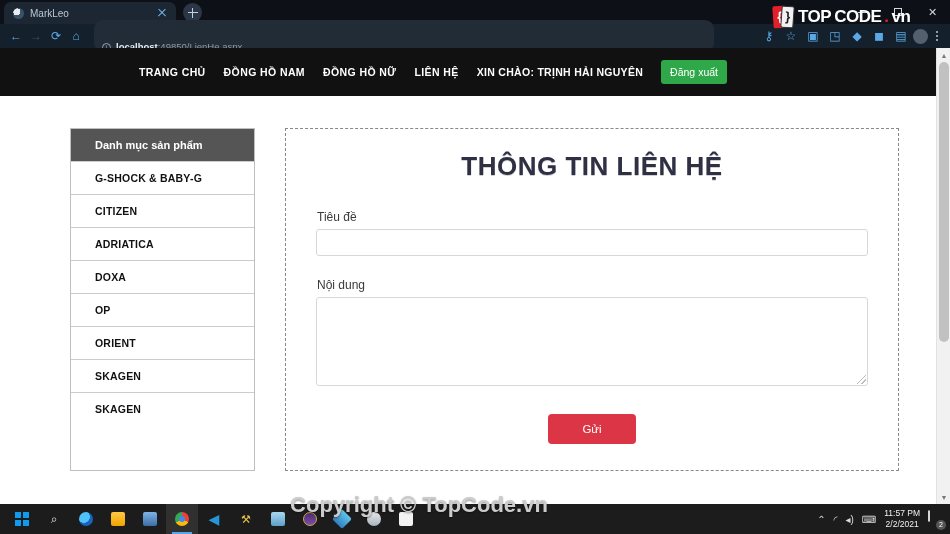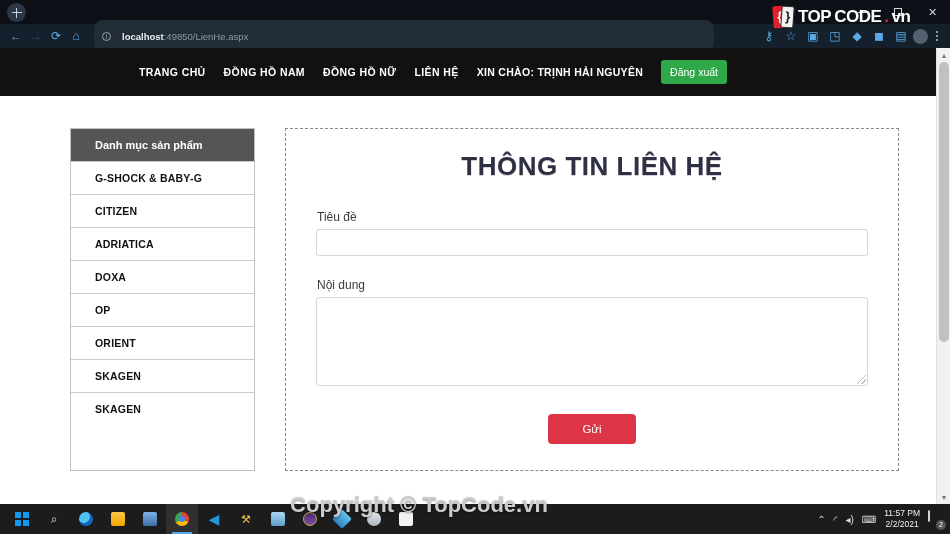--- a/index.html
+++ b/index.html
@@ -58,21 +58,21 @@
     background: #14202b;
     display: flex; align-items: center; padding: 0 6px;
     background-image: radial-gradient(circle at 12% 60%, rgba(120,160,200,.12) 0 1px, transparent 1px),
                       radial-gradient(circle at 40% 30%, rgba(120,160,200,.10) 0 1px, transparent 1px),
                       radial-gradient(circle at 66% 80%, rgba(120,160,200,.10) 0 1px, transparent 1px);
   }
   .nav-ico { width: 20px; height: 20px; display: flex; align-items: center; justify-content: center; color: #5aa9e6; font-size: 12px; flex: 0 0 auto; }
   .nav-ico.dim { color: #33546f; }
   .omnibox {
     flex: 1 1 auto; height: 32px; margin: 0 6px 0 8px; border-radius: 9px;
-    background: #222c36; display: flex; align-items: center; padding: 0 8px; gap: 11px;
+    background: #222c36; display: flex; align-items: flex-end; padding: 0 8px; gap: 5px;
     max-width: 620px;
   }
   .info-ico {
     width: 9px; height: 9px; border-radius: 50%; border: 1px solid #93a3b3;
     color: #93a3b3; font-size: 7px; line-height: 8px; text-align: center; flex: 0 0 auto;
   }
   .url { font-size: 9.5px; color: #8c9aa8; white-space: nowrap; }
   .url b { color: #e6edf3; font-weight: bold; }
   .tb-right { margin-left: auto; display: flex; align-items: center; gap: 2px; }
   .avatar-ico { width: 15px; height: 15px; border-radius: 50%; background: #53606d; }
@@ -208,20 +208,25 @@
     text-shadow: 0 1px 2px rgba(0,0,0,.45);
   }
 </style>
 </head>
 <body>
 
 <div id="root">
 
   <div class="titlebar">
     <div class="tabstrip">
+      <div class="tab">
+        <span class="tab-favicon"></span>
+        <span class="tab-title">MarkLeo</span>
+        <span class="tab-close"></span>
+      </div>
       <div class="newtab"></div>
     </div>
     <div class="wincontrols">
       <div class="wc">
           <span class="wc-min"></span>
         </div>
       <div class="wc">
           <span class="wc-max"></span>
         </div>
       <div class="wc close">✕</div>

